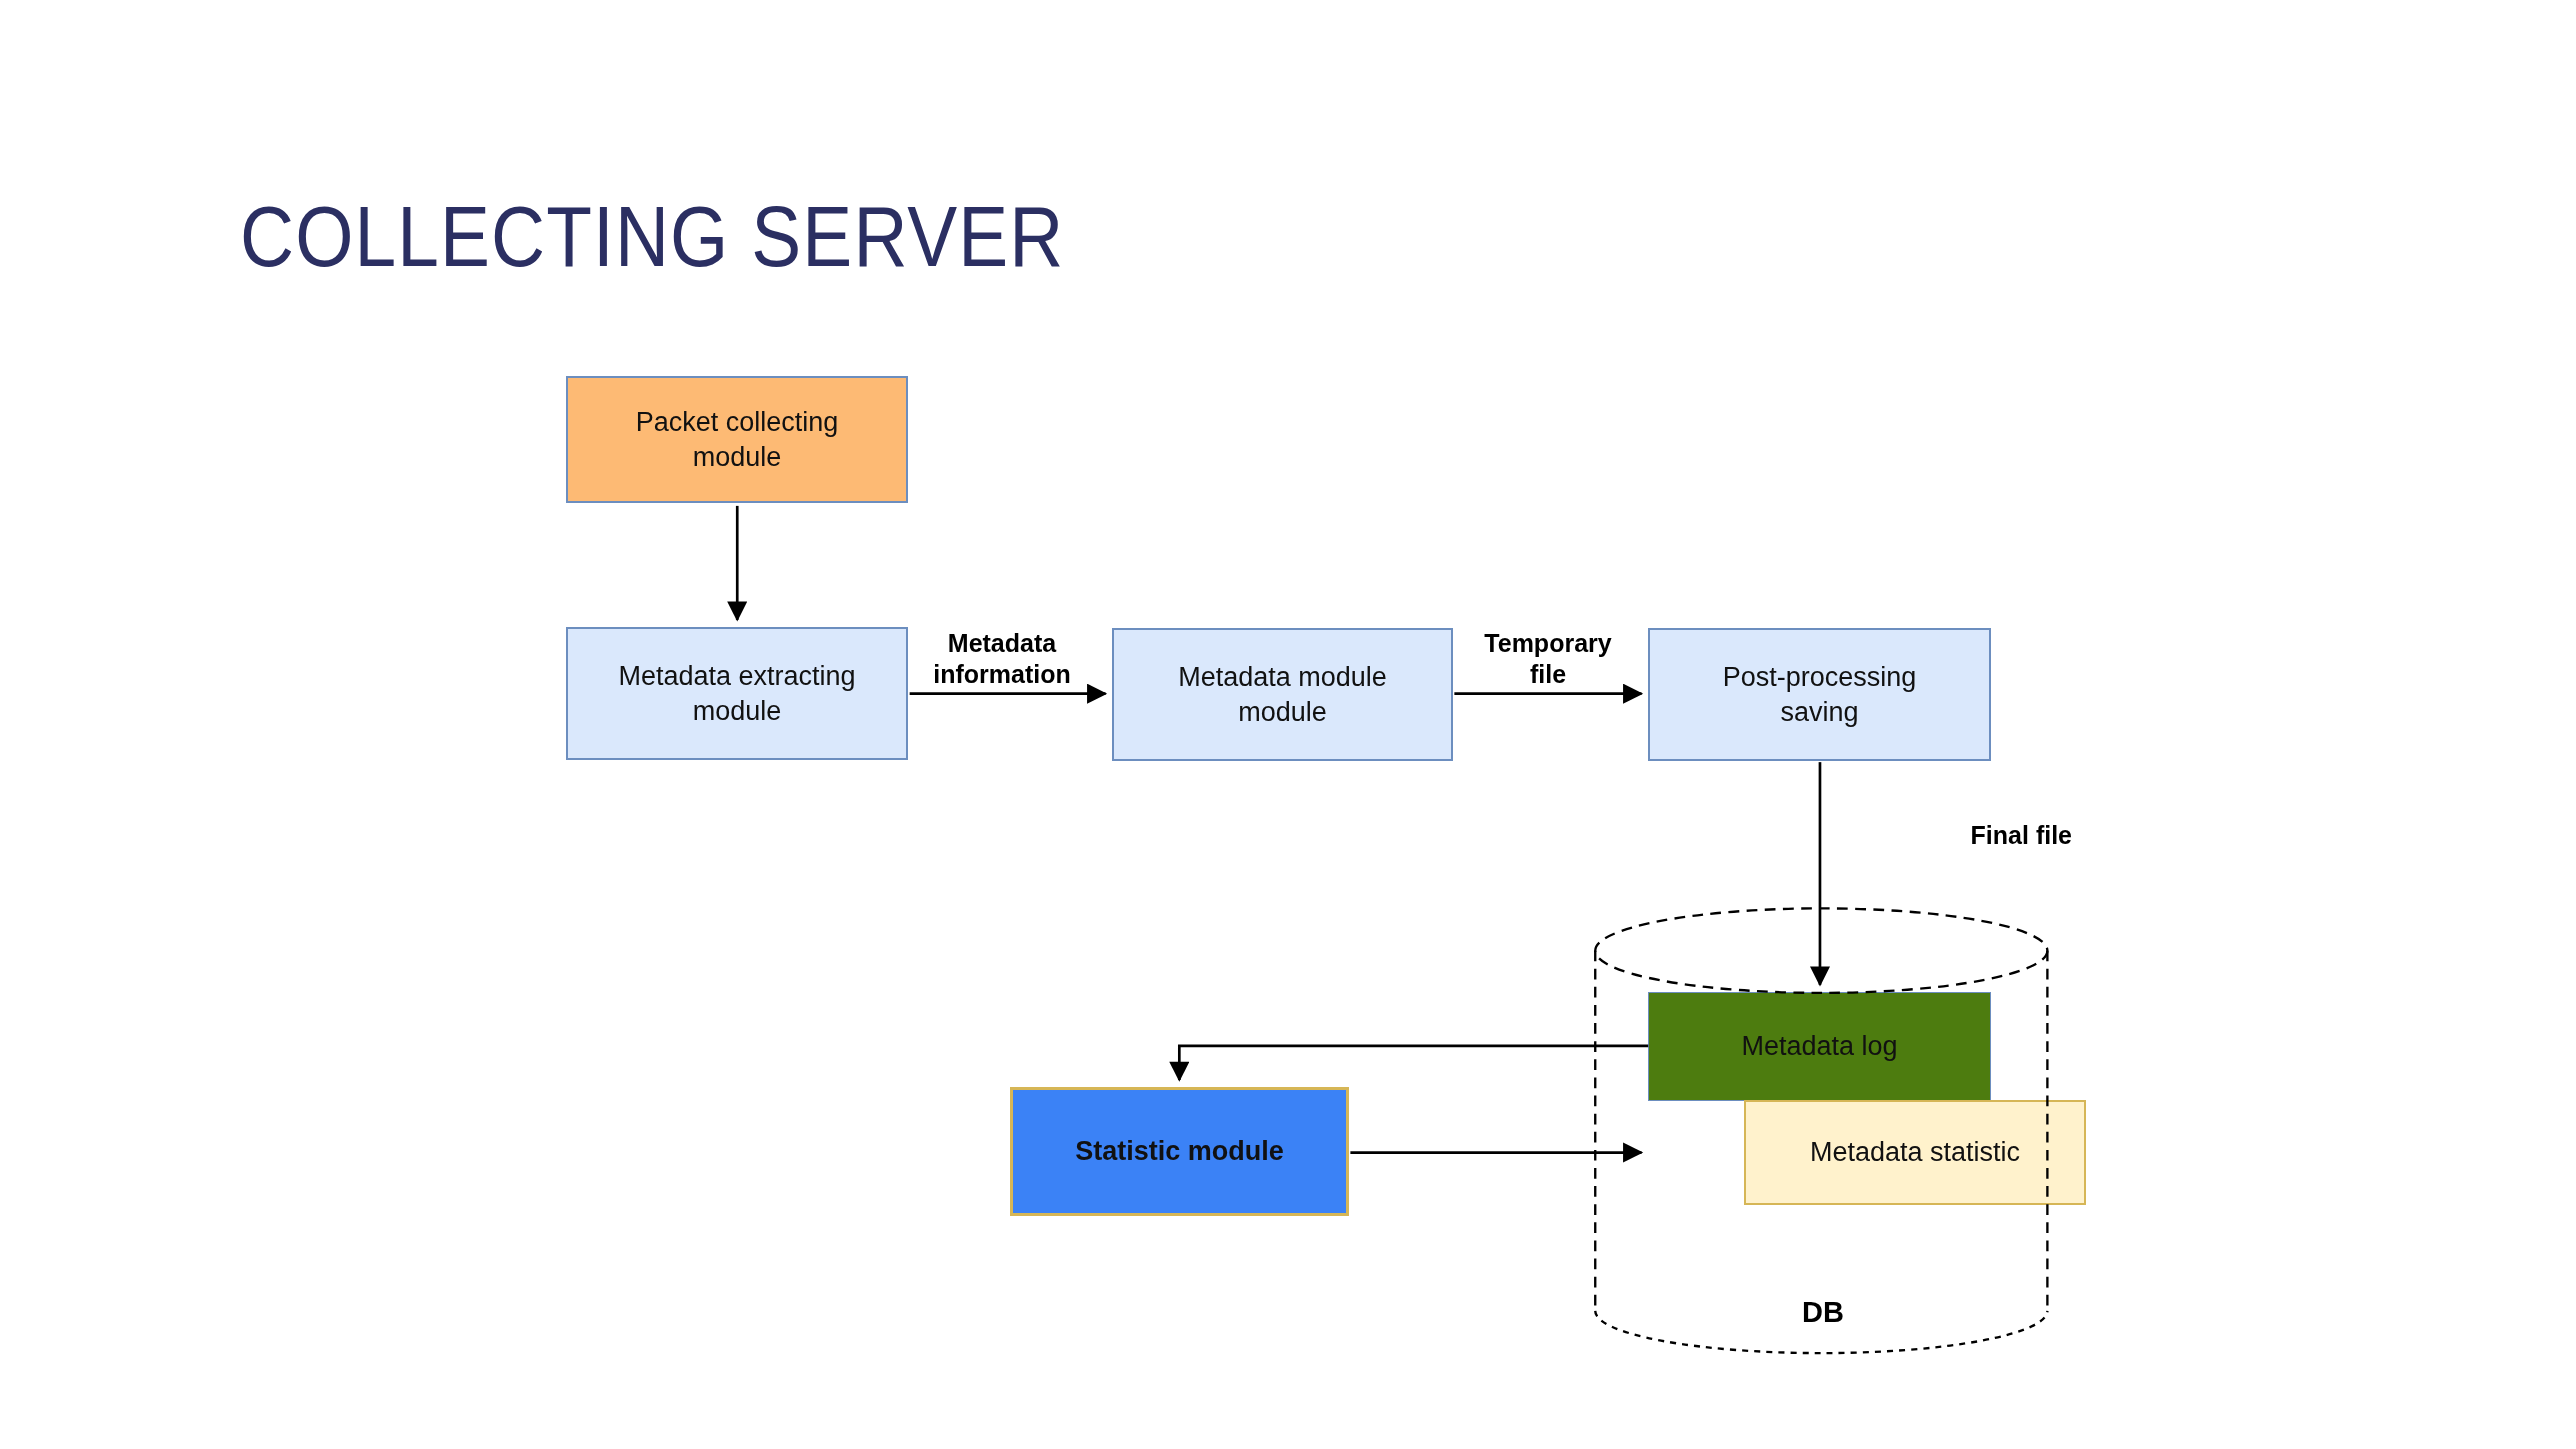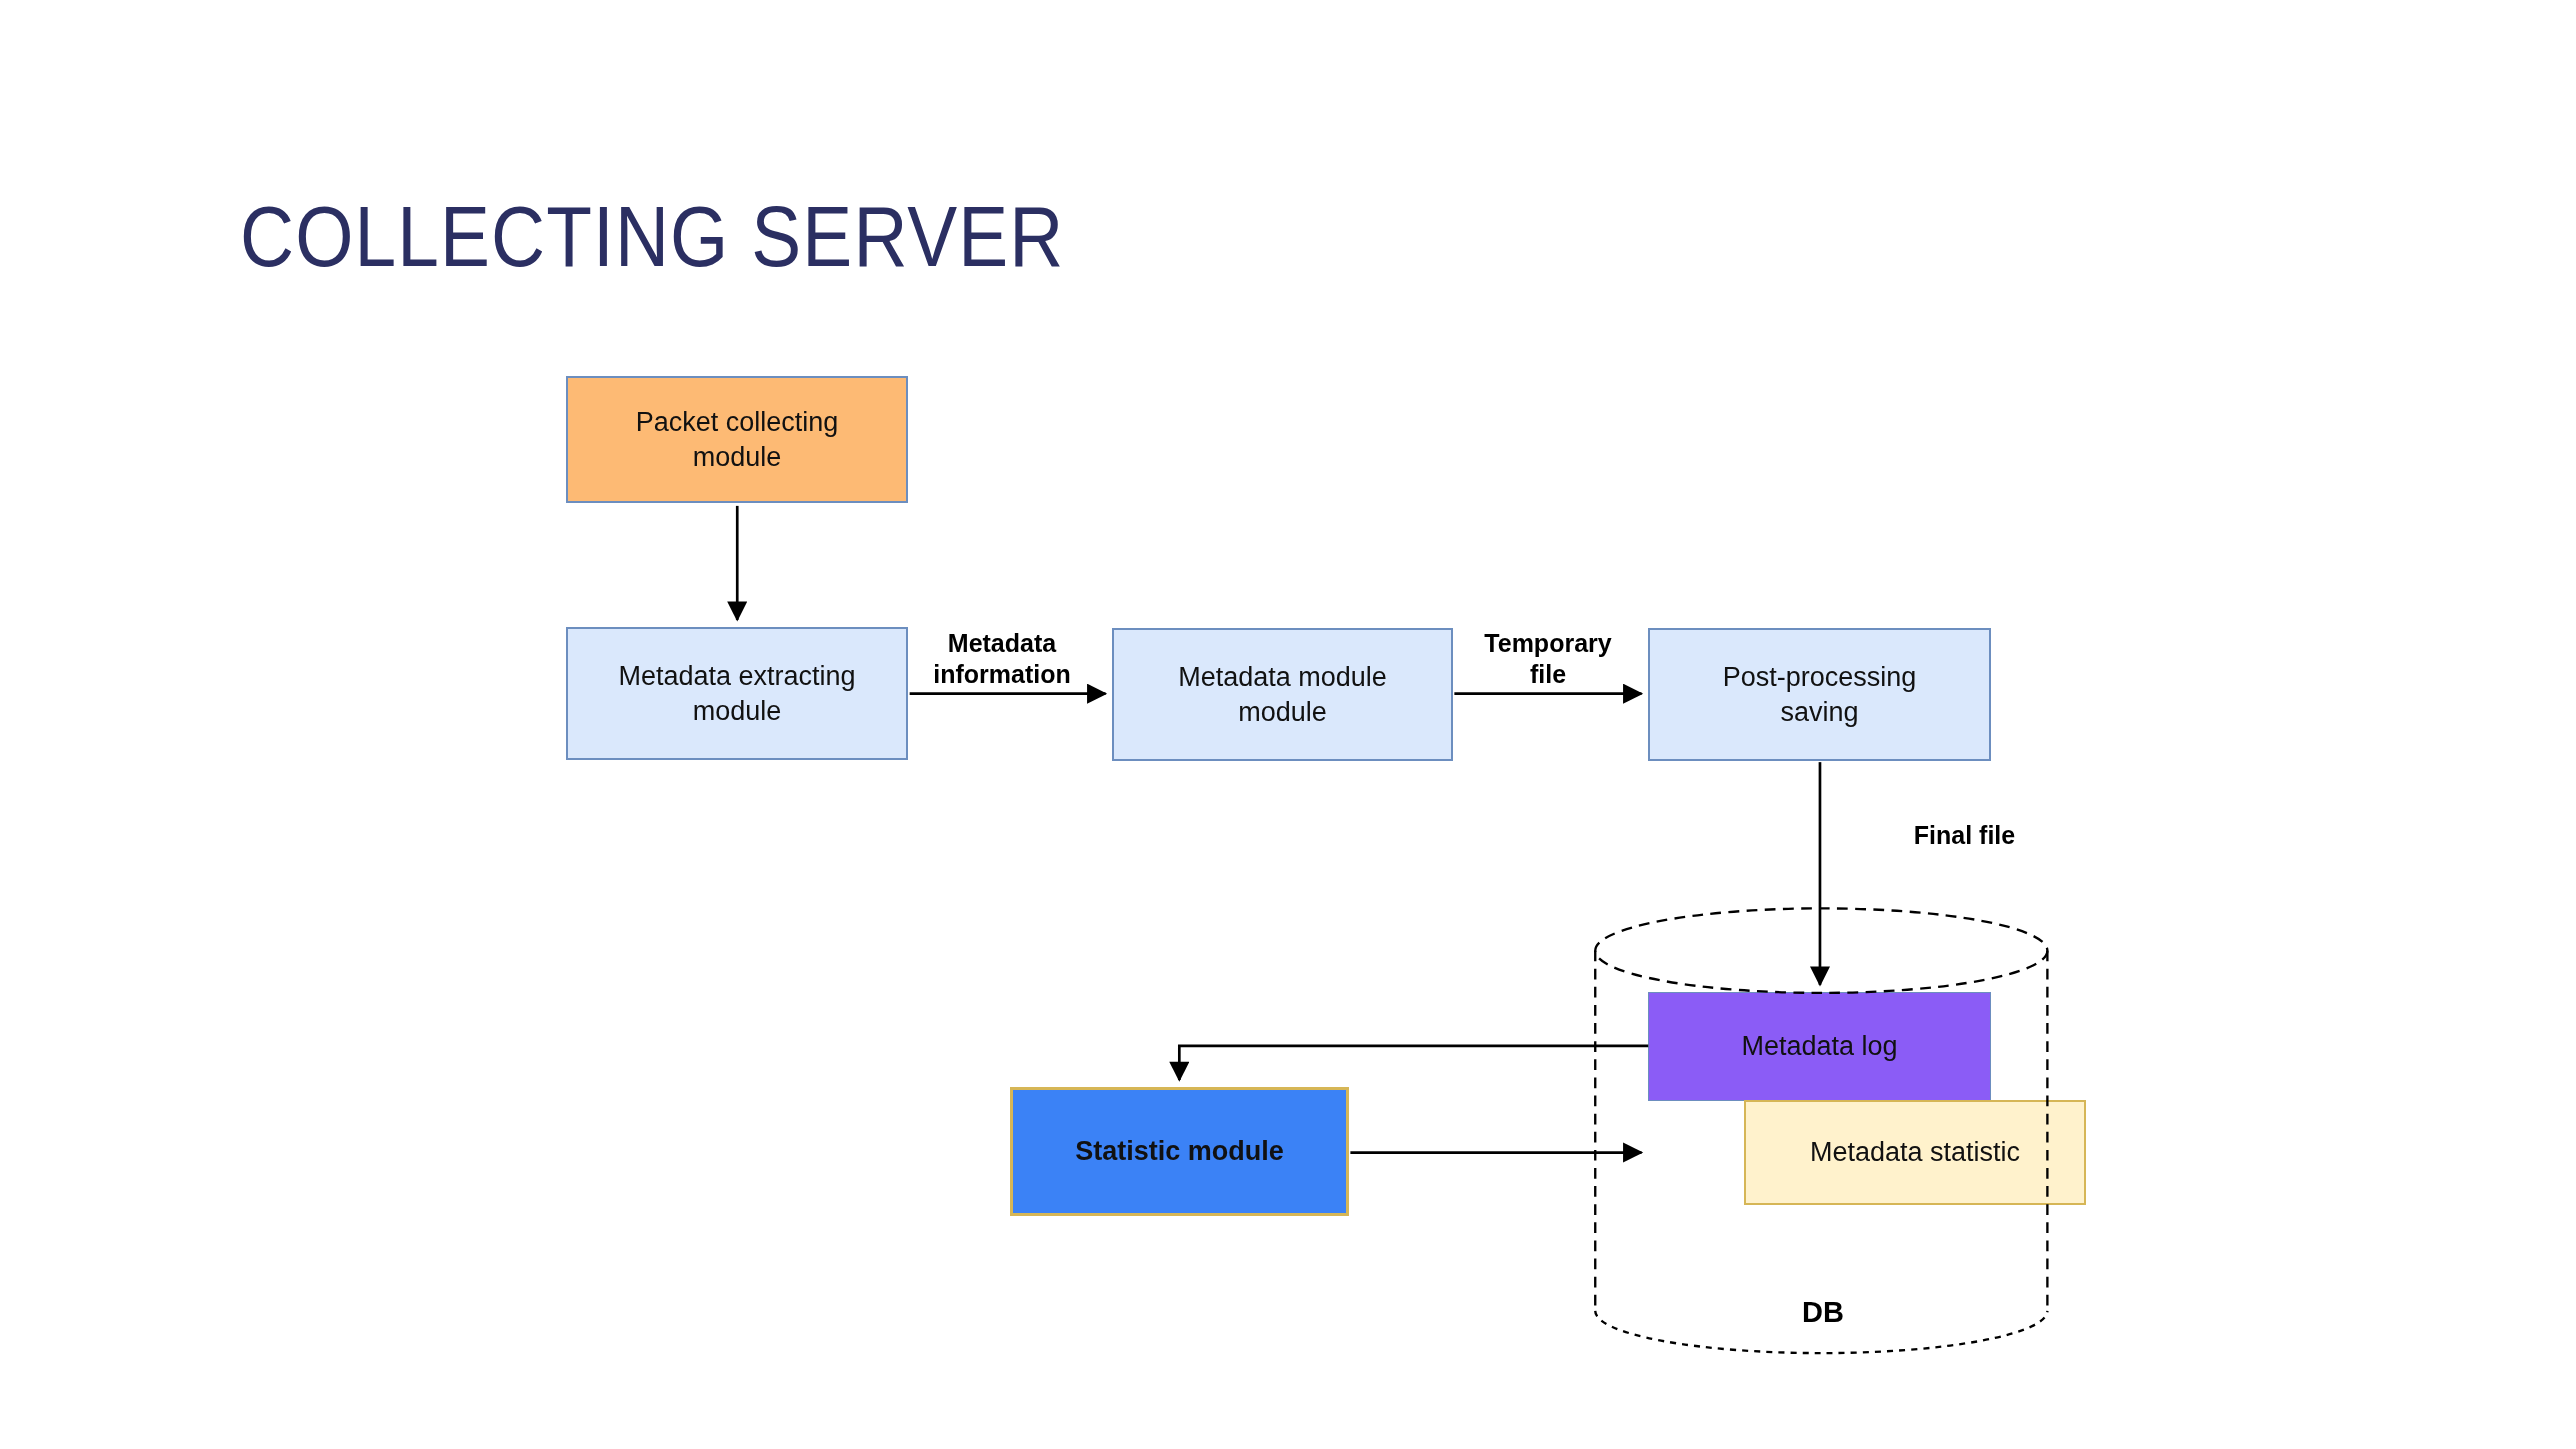--- a/index.html
+++ b/index.html
@@ -52,21 +52,21 @@
     position: absolute;
     font-weight: 700;
     font-size: 25px;
     line-height: 1.23;
     color: #000000;
     text-align: center;
     z-index: 5;
   }
   #label-extracted { left: 911px; top: 585px;  width: 182px; }
   #label-temporary { left: 1464px; top: 585px;  width: 168px; }
-  #label-final     { left: 1857px; top: 777px; width: 215px; text-align: center; }
+  #label-final     { left: 1857px; top: 777px; width: 215px; text-align: right; }
   .db-label {
     position: absolute;
     left: 1756px;
     top: 1253px;
     width: 134px;
     text-align: center;
     font-weight: 700;
     font-size: 29px;
     color: #000000;
     z-index: 5;
@@ -139,21 +139,21 @@
   <div class="node" id="node-packet" style="background-color: #fdba74; border-color: rgb(108, 142, 191);">Packet collecting module</div>
 
   <div class="node" id="node-extracting" style="background-color: rgb(218, 232, 252); border-color: rgb(108, 142, 191);">Metadata extracting module</div>
 
   <div class="node" id="node-saving" style="background-color: rgb(218, 232, 252); border-color: rgb(108, 142, 191);">Metadata module module</div>
 
   <div class="node" id="node-postprocessing" style="background-color: rgb(218, 232, 252); border-color: rgb(108, 142, 191);">Post-processing saving</div>
 
   <div class="node" id="node-statistic" style="background-color: #3b82f6; border-color: rgb(214, 182, 86); font-weight: bold;">Statistic module</div>
 
-  <div class="node" id="node-log" style="background-color: #8b5cf6; border-color: rgb(108, 142, 191);">Metadata log</div>
+  <div class="node" id="node-log" style="background-color: #4d7c0f; border-color: rgb(108, 142, 191);">Metadata log</div>
 
   <div class="node" id="node-statdb" style="background-color: rgb(255, 242, 204); border-color: rgb(214, 182, 86);">Metadata statistic</div>
 
   <div class="edge-label" id="label-extracted">Metadata information</div>
   <div class="edge-label" id="label-temporary">Temporary file</div>
   <div class="edge-label" id="label-final">Final file</div>
   <div class="db-label">DB</div>
 
   <div class="toolbar" style="color: rgb(204, 204, 204);">
 

